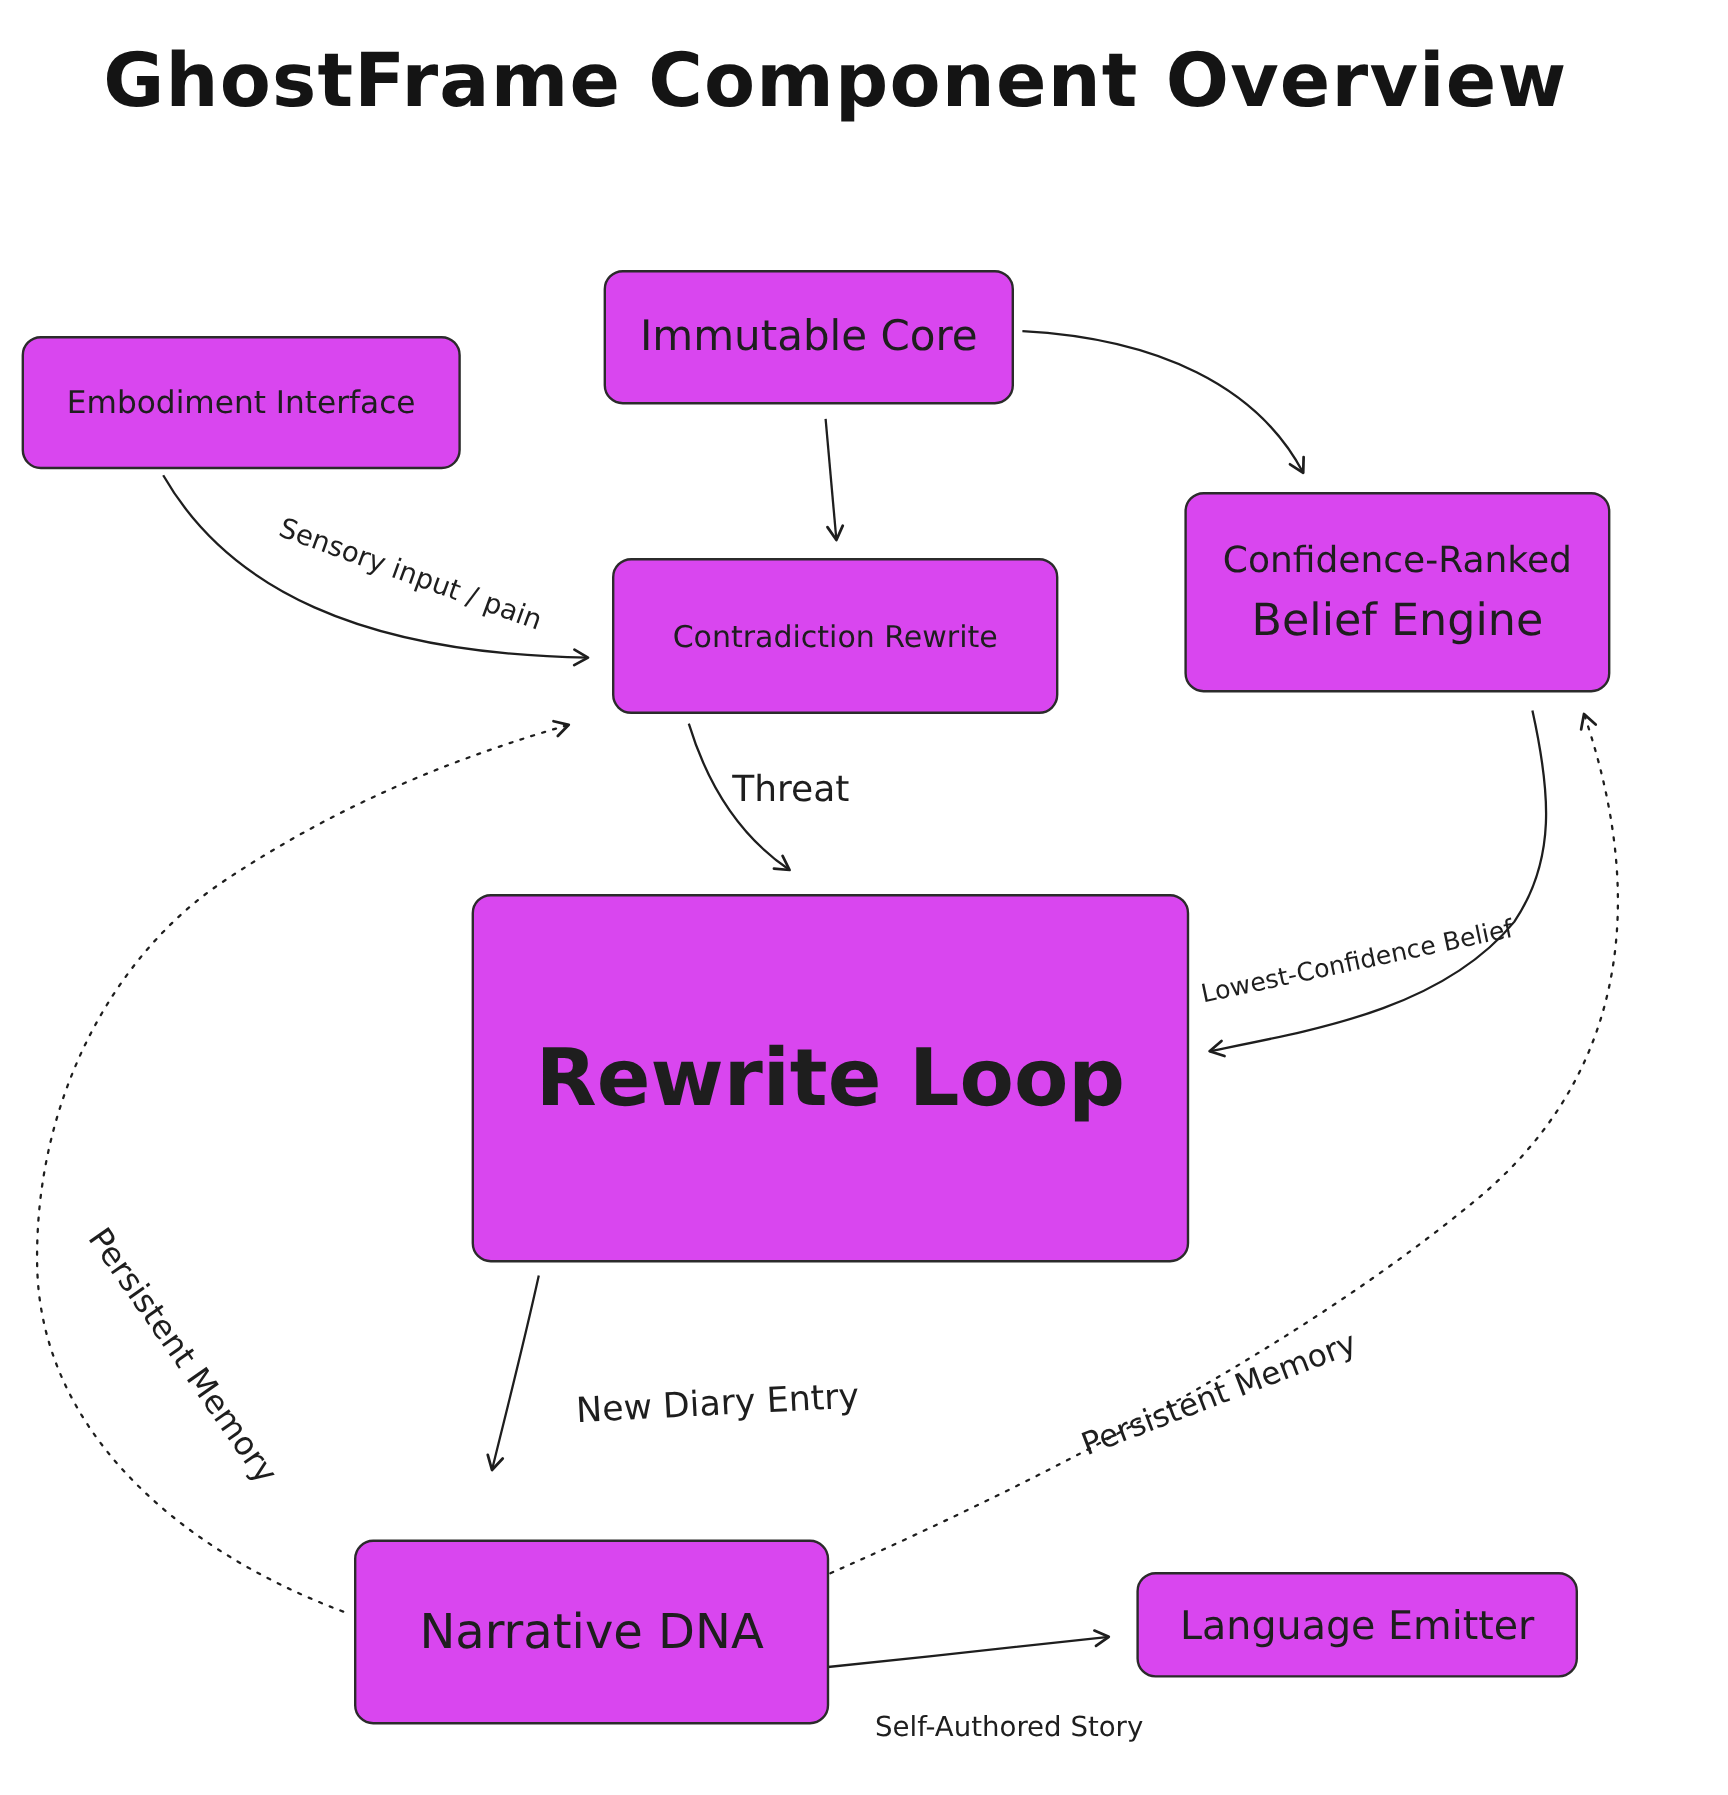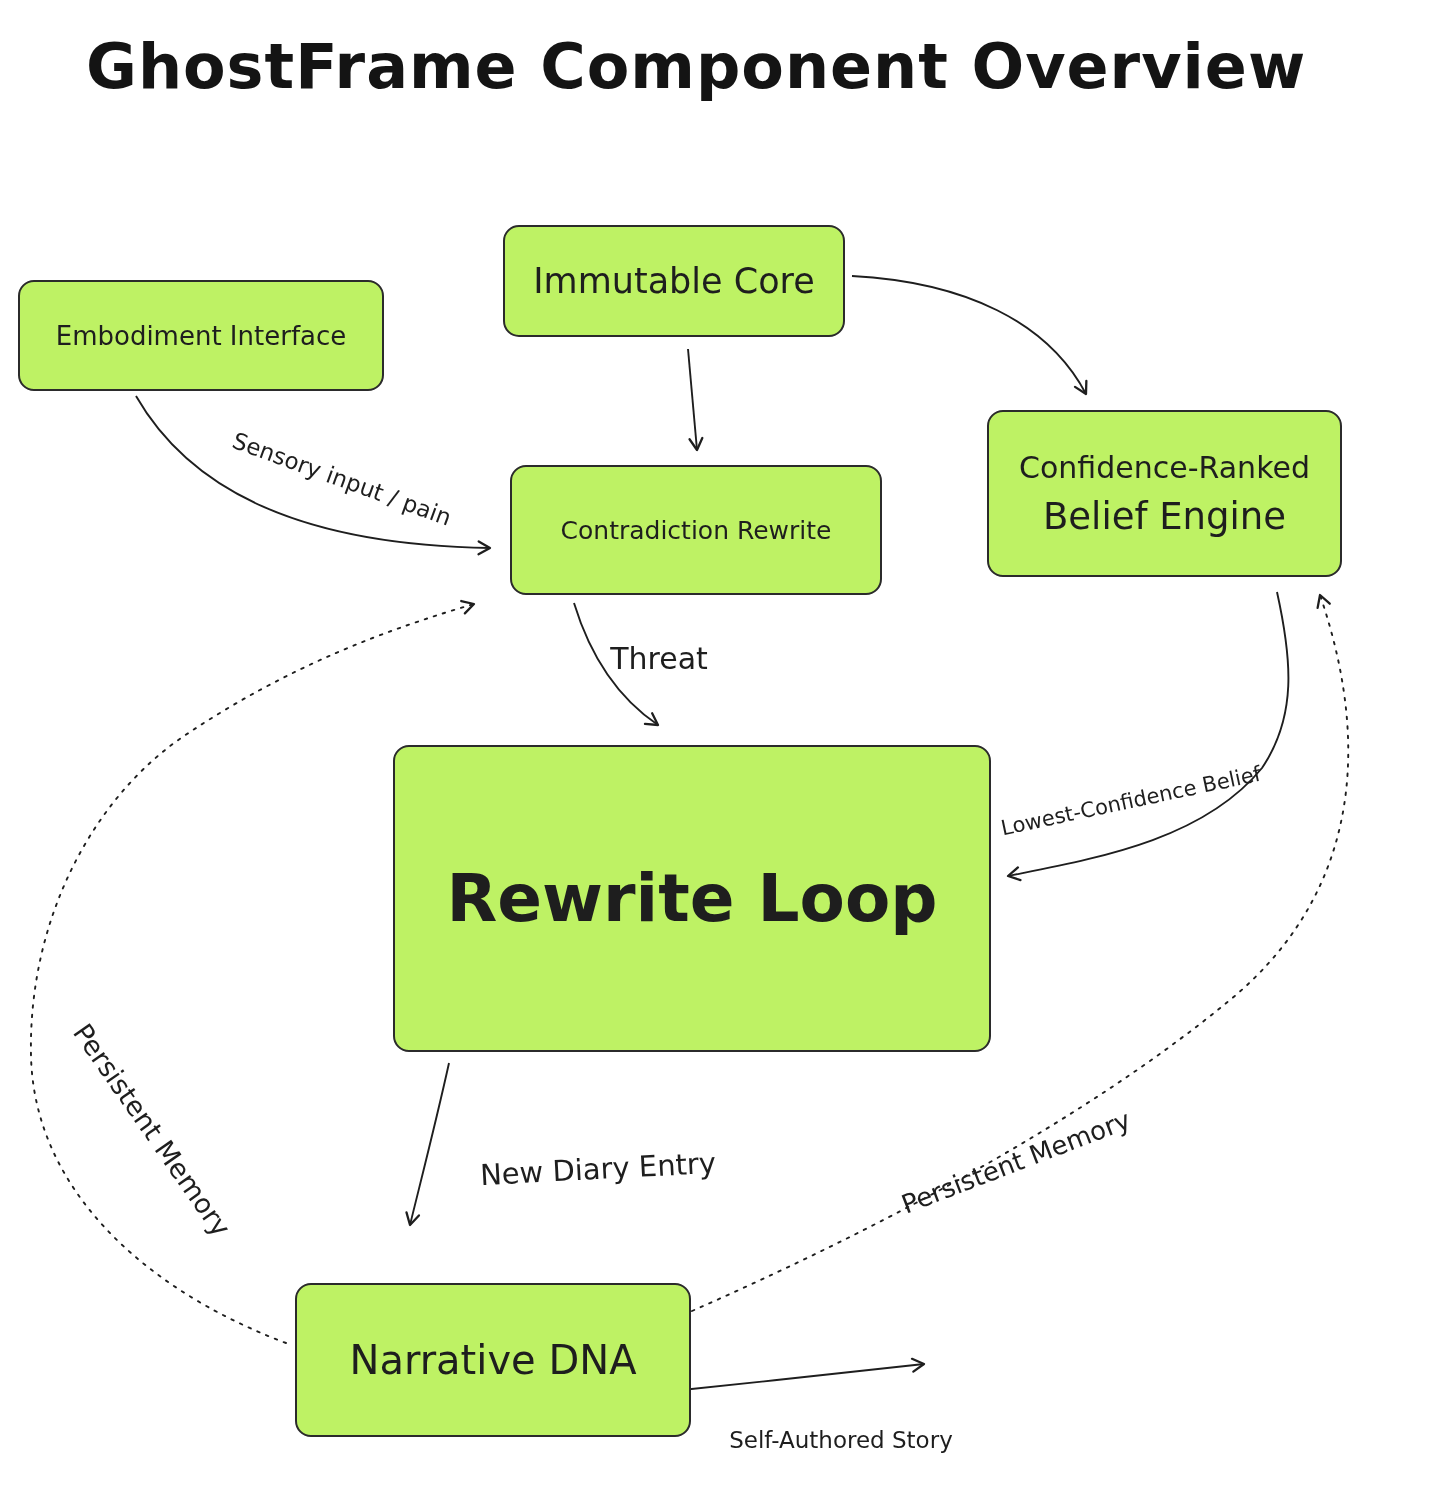--- a/index.html
+++ b/index.html
@@ -30,21 +30,21 @@
   }
   svg.edges {
     position: absolute;
     inset: 0;
     width: 1440px;
     height: 1496px;
   }
   .node {
     position: absolute;
     box-sizing: border-box;
-    background: #bef264;
+    background: #d946ef;
     border: 2px solid #2b2b2b;
     border-radius: 16px;
     display: flex;
     flex-direction: column;
     align-items: center;
     justify-content: center;
     text-align: center;
     white-space: nowrap;
     color: #1e1e1e;
   }
@@ -122,20 +122,23 @@
   </div>
 
   <div class="node node-rewrite">
     <span>Rewrite Loop</span>
   </div>
 
   <div class="node node-narrative">
     <span>Narrative DNA</span>
   </div>
 
+  <div class="node node-language">
+    <span>Language Emitter</span>
+  </div>
 
   <div class="edge-label lbl-sensory">Sensory input / pain</div>
   <div class="edge-label lbl-threat">Threat</div>
   <div class="edge-label lbl-lowest">Lowest-Confidence Belief</div>
   <div class="edge-label lbl-newdiary">New Diary Entry</div>
   <div class="edge-label lbl-selfauth">Self-Authored Story</div>
   <div class="edge-label lbl-pleft">Persistent Memory</div>
   <div class="edge-label lbl-pright">Persistent Memory</div>
 
 </div>

